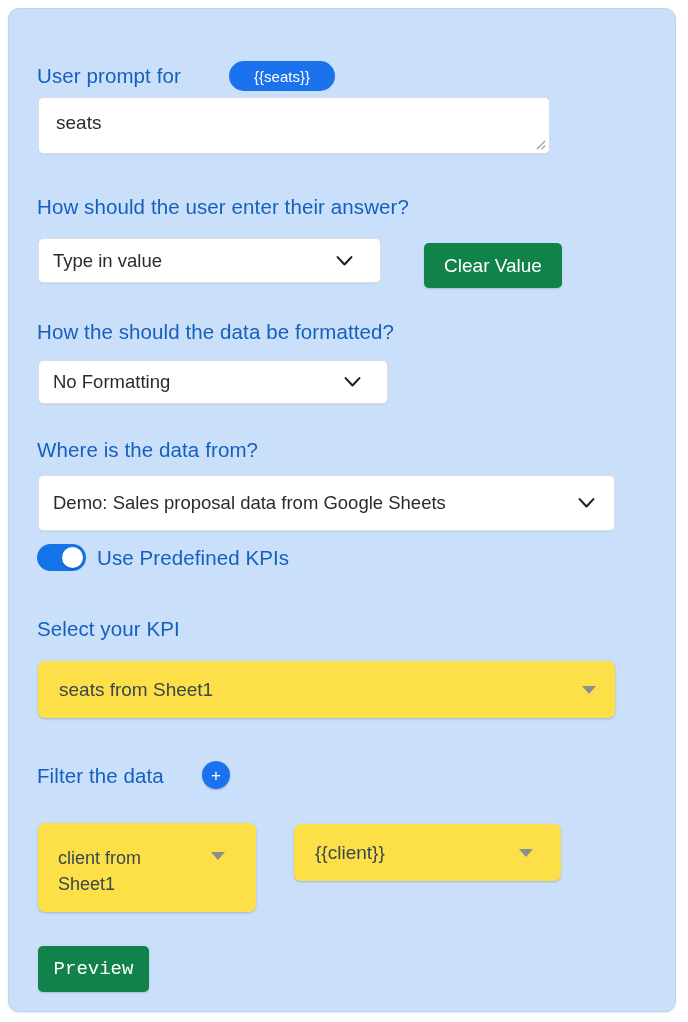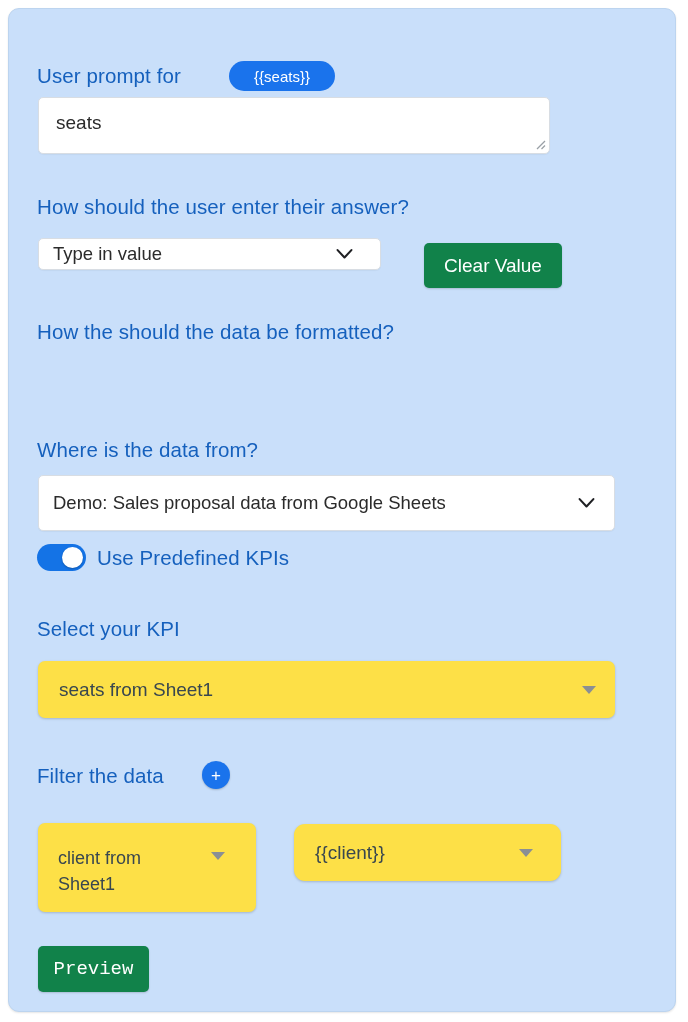--- a/index.html
+++ b/index.html
@@ -192,31 +192,37 @@
   <div class="textarea-box" style="left:29px; top:88px; width:512px; height:57px;">
     <div class="textarea-value">seats</div>
     <svg class="resize-grip" viewBox="0 0 13 13">
       <line x1="12" y1="4" x2="4" y2="12" stroke="#9aa0a6" stroke-width="1.3"></line>
       <line x1="12" y1="8.5" x2="8.5" y2="12" stroke="#9aa0a6" stroke-width="1.3"></line>
     </svg>
   </div>
 
   <div class="label" style="left:28px; top:186px;">How should the user enter their answer?</div>
 
-  <div class="select" style="left:29px; top:229px; width:343px; height:32px;">
+  <div class="select" style="left:29px; top:229px; width:343px; height:45px;">
     <div class="sel-text">Type in value</div>
     <svg class="chev" style="right:27px;" viewBox="0 0 17 11">
       <polyline points="1.6,1.6 8.5,9 15.4,1.6" fill="none" stroke="#202124" stroke-width="2.1" stroke-linecap="round" stroke-linejoin="round"></polyline>
     </svg>
   </div>
 
   <button class="btn-green" style="left:415px; top:234px; width:138px; height:45px;">Clear Value</button>
 
   <div class="label" style="left:28px; top:311px;">How the should the data be formatted?</div>
 
+  <div class="select" style="left:29px; top:351px; width:350px; height:44px;">
+    <div class="sel-text">No Formatting</div>
+    <svg class="chev" style="right:26px;" viewBox="0 0 17 11">
+      <polyline points="1.6,1.6 8.5,9 15.4,1.6" fill="none" stroke="#202124" stroke-width="2.1" stroke-linecap="round" stroke-linejoin="round"></polyline>
+    </svg>
+  </div>
 
   <div class="label" style="left:28px; top:429px;">Where is the data from?</div>
 
   <div class="select" style="left:29px; top:466px; width:577px; height:56px;">
     <div class="sel-text">Demo: Sales proposal data from Google Sheets</div>
     <svg class="chev" style="right:19px;" viewBox="0 0 17 11">
       <polyline points="1.6,1.6 8.5,9 15.4,1.6" fill="none" stroke="#202124" stroke-width="2.1" stroke-linecap="round" stroke-linejoin="round"></polyline>
     </svg>
   </div>
 
@@ -234,20 +240,20 @@
 
   <div class="label" style="left:28px; top:755px;">Filter the data</div>
 
   <div class="fab" style="left:193px; top:752px;">+</div>
 
   <div class="mselect" style="left:29px; top:814px; width:218px; height:89px;">
     <div class="msel-text small" style="top:22px;">client from Sheet1</div>
     <div class="tri" style="right:31px; top:29px;"></div>
   </div>
 
-  <div class="mselect" style="left:285px; top:815px; width:267px; height:57px;border-radius:11px;">
+  <div class="mselect" style="left:285px; top:815px; width:267px; height:57px;">
     <div class="msel-text" style="top:16px;">{{client}}</div>
     <div class="tri" style="right:28px; top:25px;"></div>
   </div>
 
   <button class="btn-green" style="left:29px; top:937px; width:111px; height:46px;font-family:Liberation Mono, monospace;">Preview</button>
 
 </div>
 
 </body></html>

